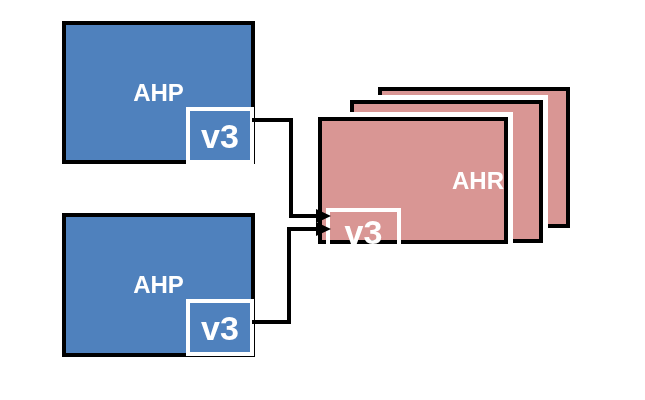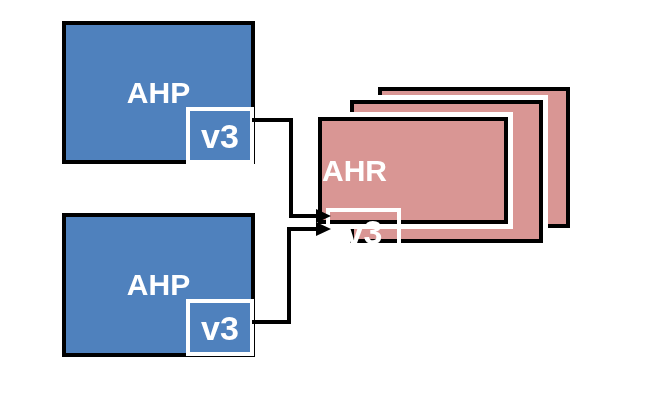--- a/index.html
+++ b/index.html
@@ -27,21 +27,21 @@
     width: 193px;
     height: 143px;
     background: #4f81bd;
   }
   .ahp-top { top: 21px; }
   .ahp-bottom { top: 213px; height: 144px; }
 
   .node-label {
     color: #ffffff;
     font-weight: bold;
-    font-size: 30px;
+    font-size: 24px;
     letter-spacing: 0px;
     line-height: 1;
     user-select: none;
   }
 
   .version-box {
     position: absolute;
     border: 4px solid #ffffff;
     background: transparent;
     display: flex;
@@ -64,22 +64,22 @@
 
   .ahr-layer {
     position: absolute;
     background: #d99694;
     border: 4px solid #000000;
     box-shadow: 0 0 0 5px #ffffff;
   }
   .ahr-back   { left: 378px; top: 87px;  width: 192px; height: 141px; }
   .ahr-middle { left: 350px; top: 100px; width: 193px; height: 143px; }
   .ahr-front  {
-    left: 318px; top: 117px; width: 190px; height: 107px;
-    display: flex; align-items: center; justify-content: flex-start;
+    left: 318px; top: 117px; width: 190px; height: 127px;
+    display: flex; align-items: center; justify-content: flex-end;
   }
   .ahr-front .version-box {
     left: 4px;
     top: 87px;
     width: 75px;
     height: 48px;
   }
 
   .connector-layer {
     position: absolute;

